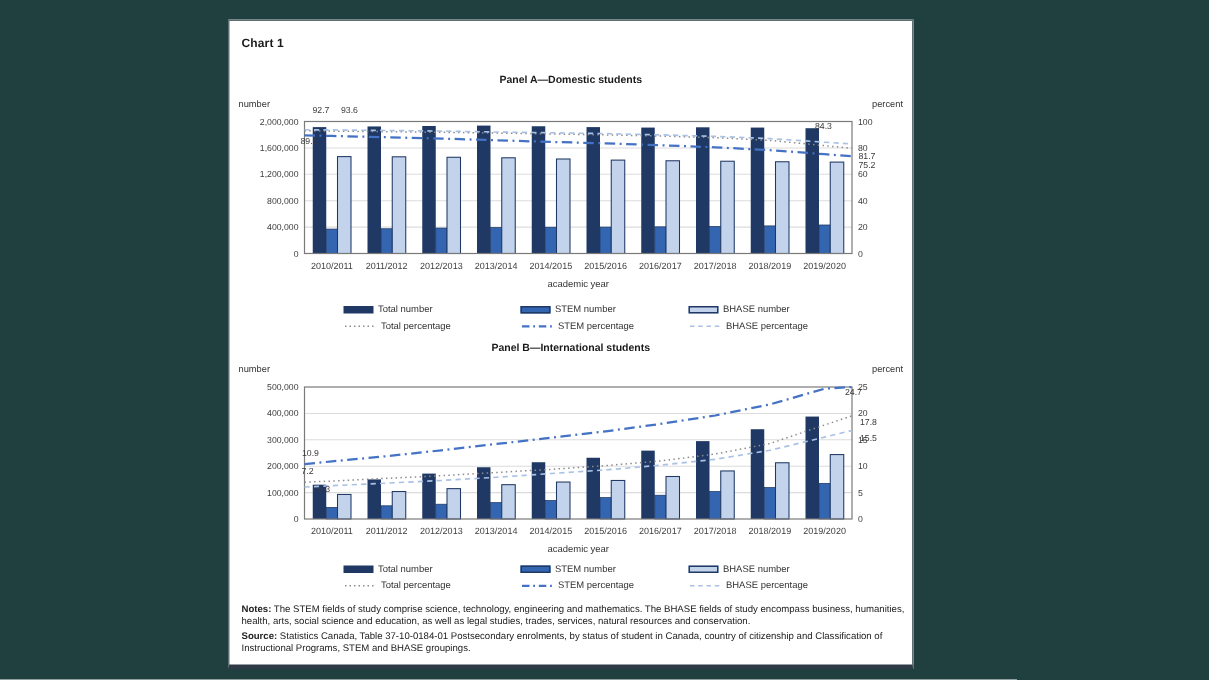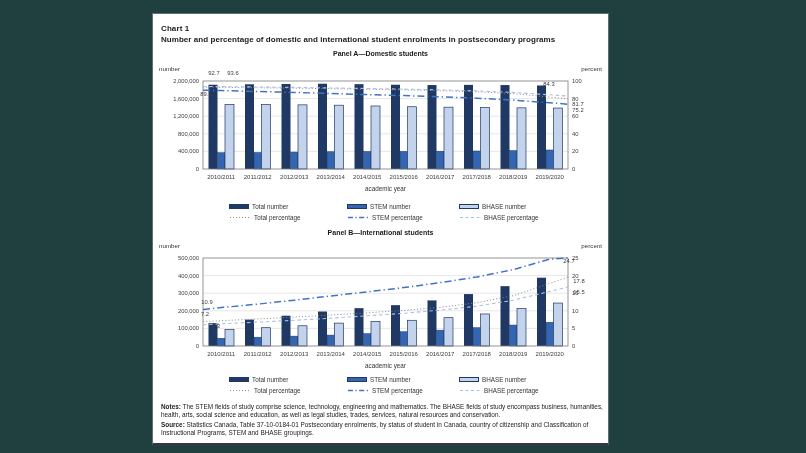--- a/index.html
+++ b/index.html
@@ -51,21 +51,20 @@
   .notes p{margin:0 0 1px 0;}
   .notes b{font-weight:bold;}
 </style>
 </head>
 <body>
 
 <div class="stage">
   <div class="card">
 
     <div class="chart-label">Chart 1</div>
-    <div class="chart-title">Number and percentage of domestic and international student enrolments in postsecondary programs</div>
 
     <div class="panel-title" id="panel-a-title">Panel A—Domestic students</div>
     <svg class="panel" id="svg-a" viewBox="0 0 455 134">
         <text x="6" y="10" font-size="6.2" fill="#333">number</text>
         <text x="449" y="10" font-size="6.2" fill="#333" text-anchor="end">percent</text>
         <text x="46" y="22" font-size="5.8" fill="#404040" text-anchor="end">2,000,000</text>
         <text x="419" y="22" font-size="5.8" fill="#404040">100</text>
         <line x1="50" y1="37.6" x2="415" y2="37.6" stroke="#dcdcdc" stroke-width="0.7"></line>
         <text x="46" y="39.6" font-size="5.8" fill="#404040" text-anchor="end">1,600,000</text>
         <text x="419" y="39.6" font-size="5.8" fill="#404040">80</text>

